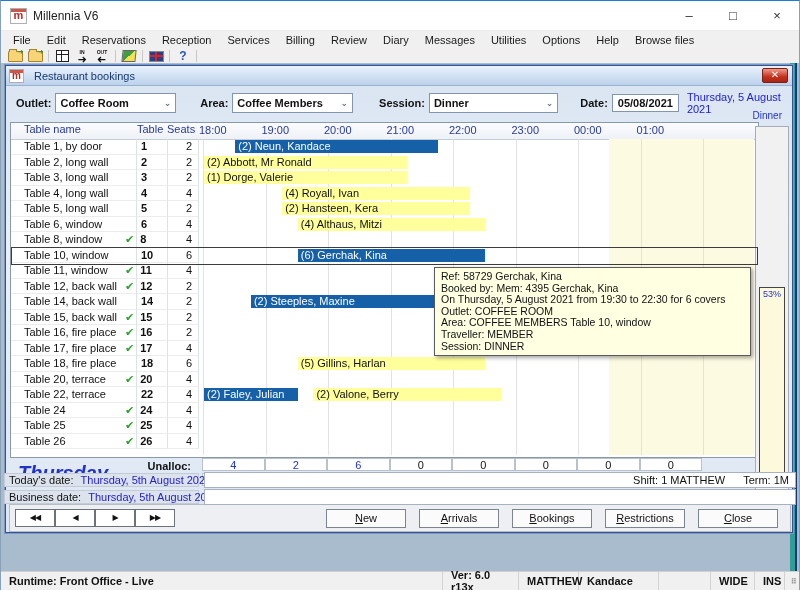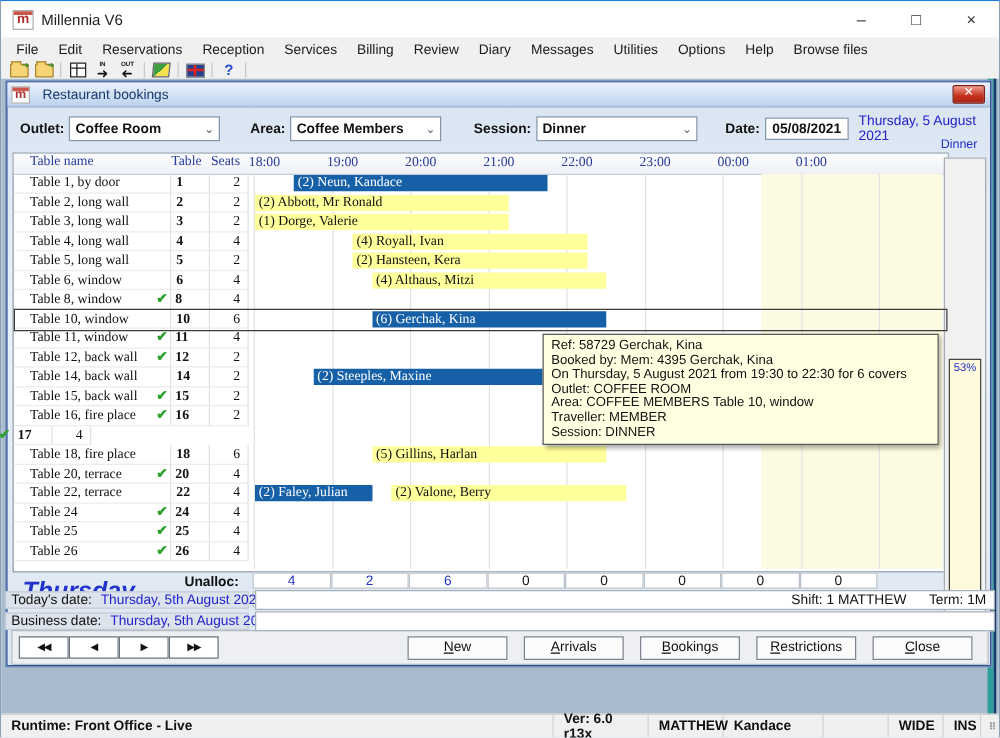--- a/index.html
+++ b/index.html
@@ -52,21 +52,21 @@
   .controls{position:absolute;left:0;top:20px;width:100%;height:34px;display:flex;align-items:center;}
   .ctl-label{font-weight:bold;color:#111;margin-right:4px;}
   .select{background:#fff;border:1px solid #8296ab;height:18px;display:flex;align-items:center;padding:0 4px;font-weight:bold;position:relative;}
   .select .val{flex:1;}
   .select .chev{color:#5a6b7d;font-size:9px;margin-left:6px;}
   .dateinput{background:#fff;border:1px solid #8296ab;height:16px;line-height:16px;padding:0 5px;font-weight:bold;text-align:center;}
   .datelong{color:#2222cc;margin-left:8px;}
   .session-tag{position:absolute;right:10px;top:44px;color:#2233cc;font-size:10px;}
 
   
-  .grid{position:absolute;left:4px;top:56px;width:747px;height:334px;border:1px solid #8a99a8;background:#fff;font-family:Liberation Serif, serif;}
+  .grid{position:absolute;left:4px;top:56px;width:747px;height:334px;border:1px solid #8a99a8;background:#fff;}
   .grid-header{height:16px;display:flex;background:linear-gradient(#fbfcfe,#eef1f6);border-bottom:1px solid #c3cbd6;color:#273a96;}
   .h-name{width:126px;padding-left:13px;box-sizing:border-box;}
   .h-table{width:30px;}
   .h-seats{width:31px;text-align:right;padding-right:6px;box-sizing:border-box;}
   .h-time{flex:1;position:relative;}
   .time-label{position:absolute;top:1px;color:#273a96;}
   .hour-layer{position:absolute;left:187px;top:16px;width:556px;height:316px;pointer-events:none;}
   .pale{position:absolute;top:0;height:100%;background:#fcfae1;}
   .hline{position:absolute;top:0;width:1px;height:100%;background:#e2e2e2;}
   .g-rows{position:absolute;left:0;top:16px;width:100%;}
@@ -348,20 +348,21 @@
               <div class="c-seats">2</div>
               <div class="c-time"></div>
             </div>
             <div class="g-row">
               <div class="c-name">Table 16, fire place</div>
               <div class="c-table"><span class="chk">✔</span><span class="num">16</span></div>
               <div class="c-seats">2</div>
               <div class="c-time"></div>
             </div>
             <div class="g-row">
+              <div class="c-name">Table 17, fire place</div>
               <div class="c-table"><span class="chk">✔</span><span class="num">17</span></div>
               <div class="c-seats">4</div>
               <div class="c-time"></div>
             </div>
             <div class="g-row">
               <div class="c-name">Table 18, fire place</div>
               <div class="c-table"><span class="num">18</span></div>
               <div class="c-seats">6</div>
               <div class="c-time">
                 <div class="bar yellow" style="left: 98.75px; width: 187.5px;">(5) Gillins, Harlan</div>

